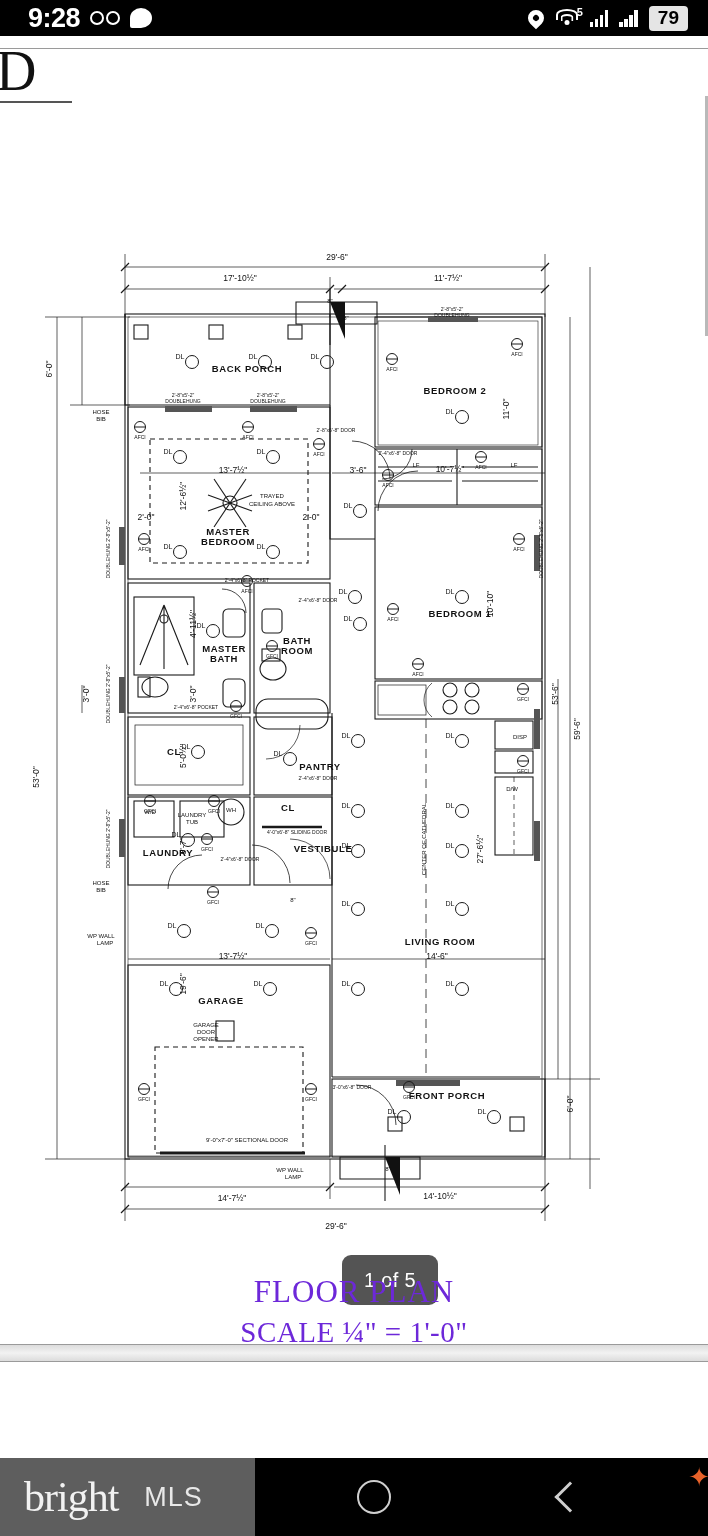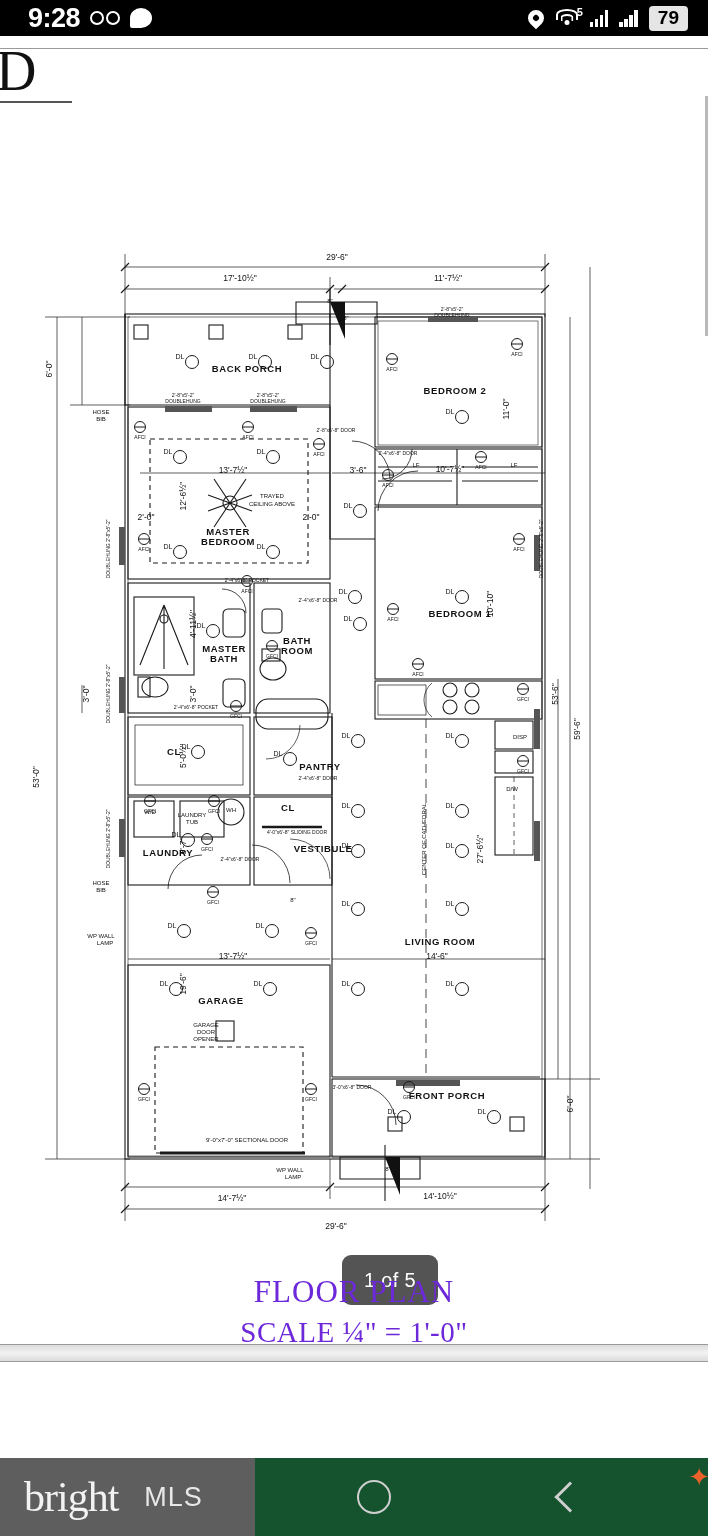--- a/index.html
+++ b/index.html
@@ -60,21 +60,21 @@
     font-size:20px; letter-spacing:.3px;margin-left:31px; }
 
   
   .title-block{ position:absolute; left:0; top:1225px; width:708px; text-align:center;
     font-family:"Liberation Serif", serif; color:#6d28d9; }
   .title-main{ font-size:31px; letter-spacing:1px; }
   .title-sub{ font-size:29px; letter-spacing:.5px; margin-top:6px; }
 
   
   .navbar{ position:absolute; left:0; top:1458px; width:708px; height:78px;
-    background:#14532d; display:flex; align-items:center; }
+    background:#000000; display:flex; align-items:center; }
   .mls{ width:255px; height:78px; background:#5e5e5e; display:flex; align-items:center;
     padding-left:24px; }
   .mls-word{ font-family:"Liberation Serif", serif; font-size:42px; color:#f2f2f2;
     position:relative; letter-spacing:-1px; }
   .mls-star{ position:absolute; right:-2px; top:4px; color:#e8622a; font-size:26px; }
   .mls-sub{ font-family:"Liberation Sans", sans-serif; font-size:27px; color:#e8e8e8;
     margin-left:26px; letter-spacing:1px; }
   .nav-home{ width:34px; height:34px; border:2.5px solid #cfcfcf; border-radius:50%;
     margin-left:102px; }
   .nav-back{ margin-left:168px; width:22px; height:22px; border-left:3px solid #cfcfcf;

